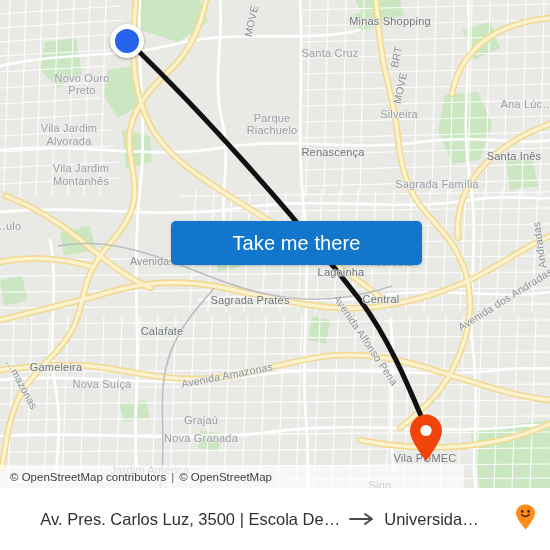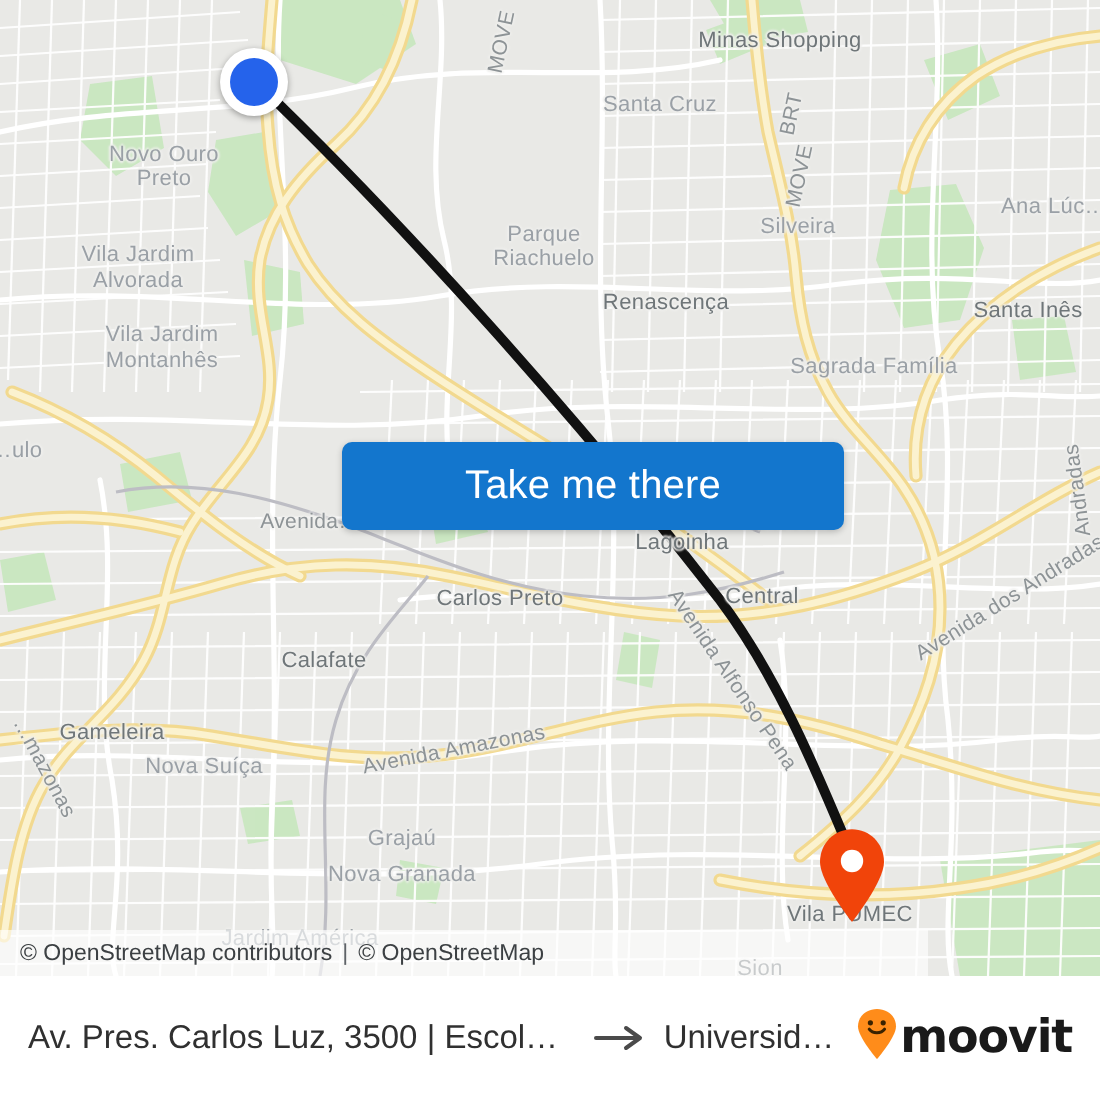--- a/index.html
+++ b/index.html
@@ -319,21 +319,21 @@
         <div class="map-label" style="left: 82px; top: 90px; transform: translate(-50%, -50%);">Preto</div>
         <div class="map-label" style="left: 69px; top: 128px; transform: translate(-50%, -50%);">Vila Jardim</div>
         <div class="map-label" style="left: 69px; top: 141px; transform: translate(-50%, -50%);">Alvorada</div>
         <div class="map-label" style="left: 81px; top: 168px; transform: translate(-50%, -50%);">Vila Jardim</div>
         <div class="map-label" style="left: 81px; top: 181px; transform: translate(-50%, -50%);">Montanhês</div>
         <div class="map-label" style="left: 437px; top: 184px; transform: translate(-50%, -50%);">Sagrada Família</div>
         <div class="map-label" style="left: 8px; top: 226px; transform: translate(-50%, -50%);">…ulo</div>
         <div class="map-label road" style="left: 155px; top: 261px; transform: translate(-50%, -50%);">Avenida…</div>
         <div class="map-label" style="left: 392px; top: 262px; transform: translate(-50%, -50%);">…oresta</div>
         <div class="map-label dark" style="left: 325px; top: 272px; transform: translate(-50%, -50%); margin-left: 16px;">Lagoinha</div>
-        <div class="map-label dark" style="left: 250px; top: 300px; transform: translate(-50%, -50%);">Carlos Preto</div>
+        <div class="map-label dark" style="left: 250px; top: 300px; transform: translate(-50%, -50%);">Sagrada Prates</div>
         <div class="map-label dark" style="left: 381px; top: 299px; transform: translate(-50%, -50%);">Central</div>
         <div class="map-label road" style="left: 505px; top: 299px; transform: translate(-50%, -50%) rotate(-32deg);">Avenida dos Andradas</div>
         <div class="map-label road" style="left: 539px; top: 245px; transform: translate(-50%, -50%) rotate(-98deg);">Andradas</div>
         <div class="map-label dark" style="left: 162px; top: 331px; transform: translate(-50%, -50%);">Calafate</div>
         <div class="map-label road" style="left: 366px; top: 340px; transform: translate(-50%, -50%) rotate(56deg);">Avenida Alfonso Pena</div>
         <div class="map-label dark" style="left: 56px; top: 367px; transform: translate(-50%, -50%);">Gameleira</div>
         <div class="map-label road" style="left: 227px; top: 375px; transform: translate(-50%, -50%) rotate(-11deg);">Avenida Amazonas</div>
         <div class="map-label" style="left: 102px; top: 384px; transform: translate(-50%, -50%);">Nova Suíça</div>
         <div class="map-label road" style="left: 22px; top: 384px; transform: translate(-50%, -50%) rotate(62deg);">…mazonas</div>
         <div class="map-label" style="left: 201px; top: 420px; transform: translate(-50%, -50%);">Grajaú</div>
@@ -377,16 +377,15 @@
     <div id="moovit-logo">
       <span>
         <svg width="21" height="26" viewBox="0 0 21 26">
           <path d="M10.5 25.5 C10.5 25.5 20 14.5 20 9.2 C20 4.1 15.8 0.5 10.5 0.5
                    C5.2 0.5 1 4.1 1 9.2 C1 14.5 10.5 25.5 10.5 25.5 Z" fill="#ff8c1a"></path>
           <circle cx="7.2" cy="7.4" r="1.3" fill="#3a2200"></circle>
           <circle cx="13.6" cy="7.4" r="1.3" fill="#3a2200"></circle>
           <path d="M6.6 10.6 C8.3 13.0 12.6 13.0 14.3 10.6" stroke="#3a2200" stroke-width="1.5" fill="none" stroke-linecap="round"></path>
         </svg>
       </span>
-      <span id="moovit-wordmark">moovit</span>
     </div>
   </div>
 </div>
 
 </body></html>

